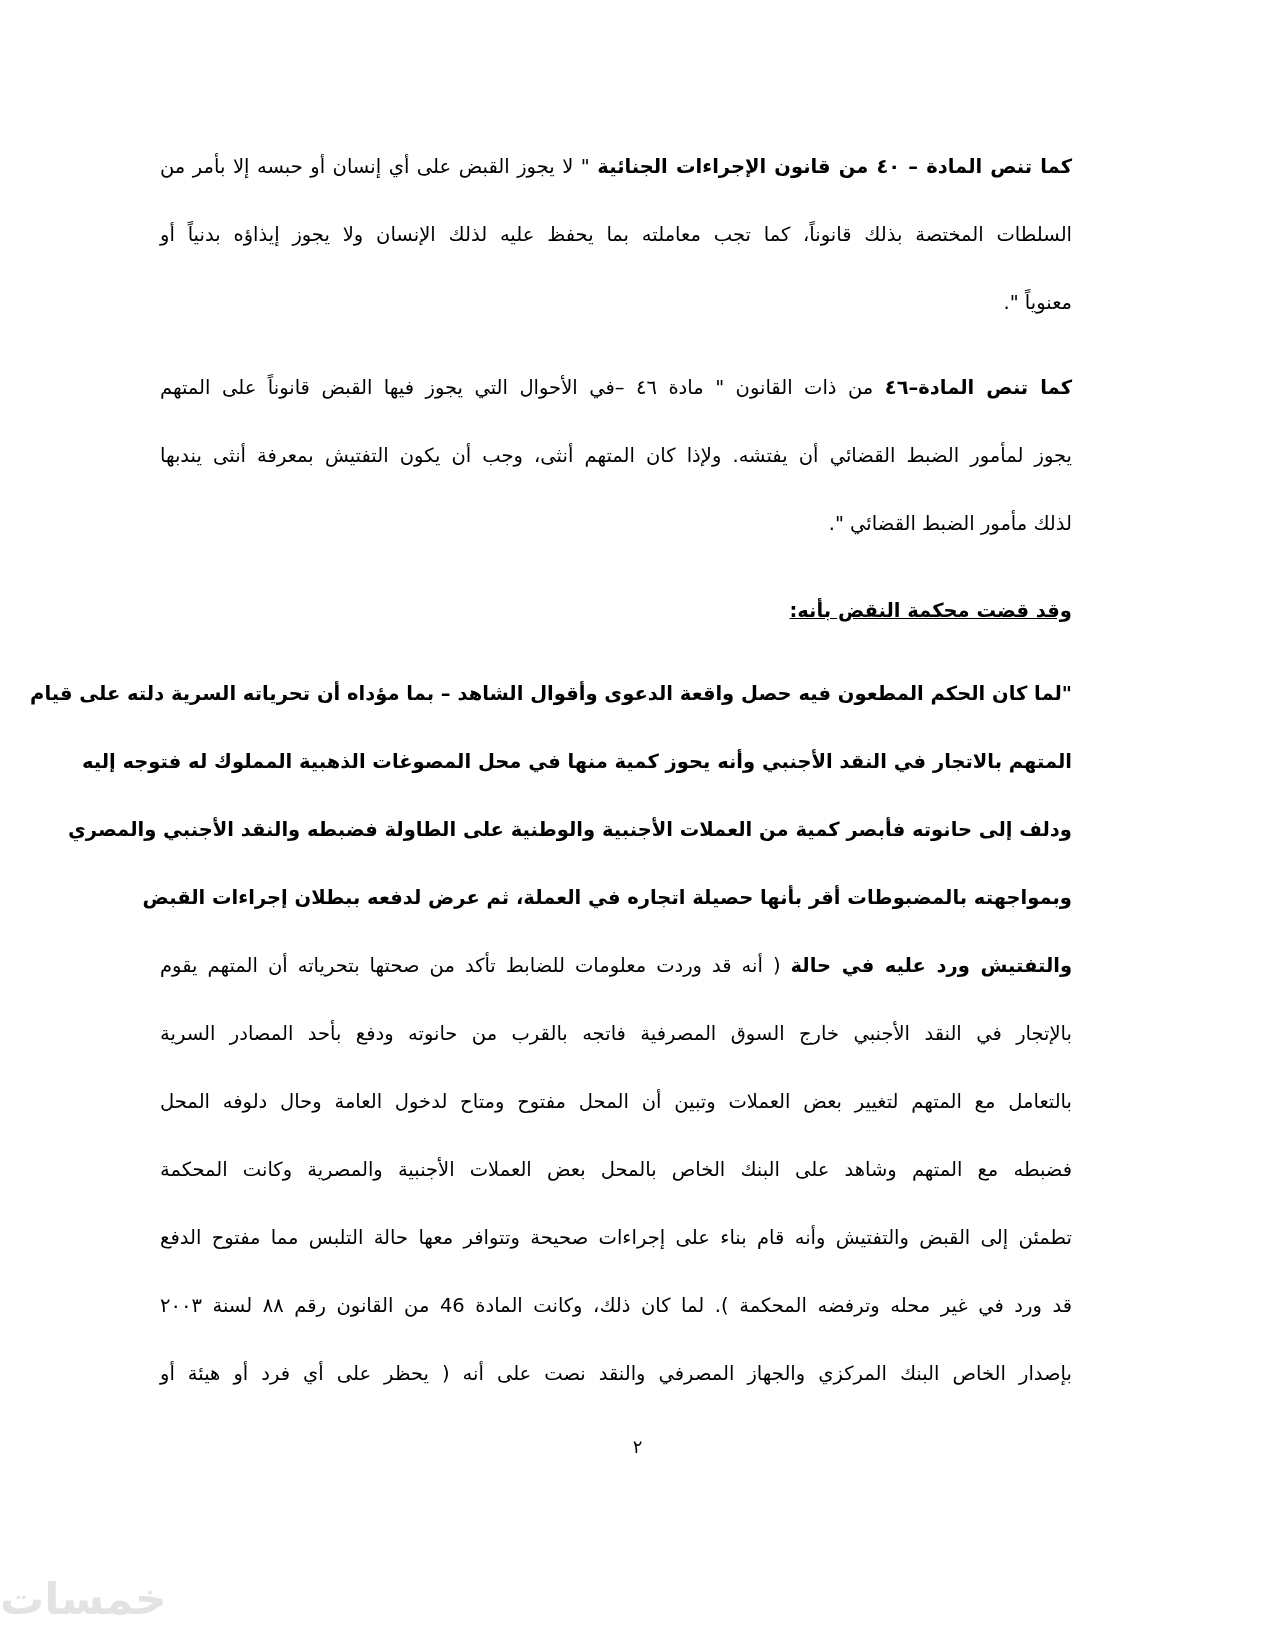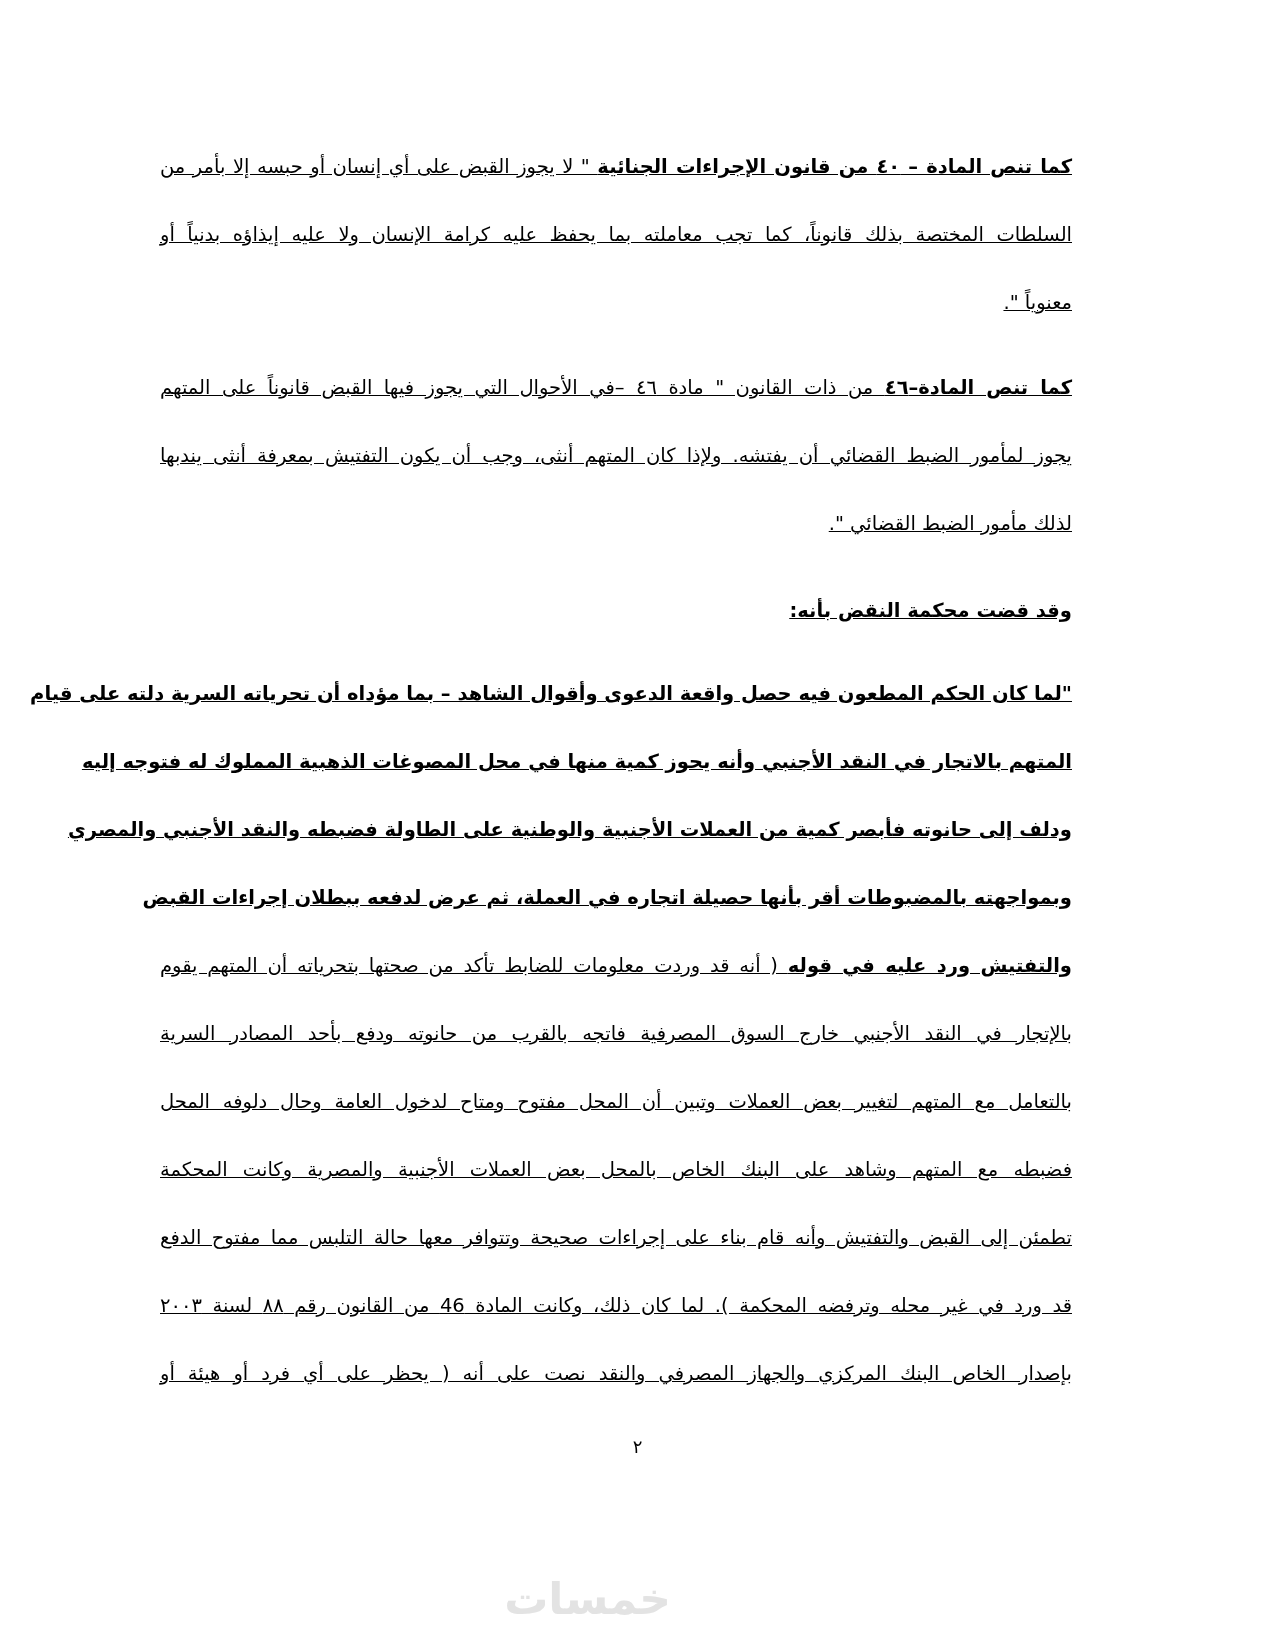--- a/index.html
+++ b/index.html
@@ -1,46 +1,46 @@
 <!DOCTYPE html>
 <html><head>
 <meta charset="utf-8">
 <style>
   html, body { margin: 0; padding: 0; background: #ffffff; }
   body { width: 1275px; height: 1650px; position: relative; overflow: hidden;
          font-family: "DejaVu Sans", sans-serif; color: #000; }
   .page { position: absolute; left: 160px; top: 0; width: 912px; direction: rtl; text-align: justify; }
   .line { position: absolute; right: 0; width: 912px; font-size: 19.5px; white-space: nowrap;
-          text-align: justify; text-align-last: justify; direction: rtl; line-height: 30px; text-decoration: underline; }
+          text-align: justify; text-align-last: justify; direction: rtl; line-height: 30px; }
   .line.last { text-align-last: right; }
   .b { font-weight: bold; }
   .u { text-decoration: underline; font-weight: bold; margin-top: 44px; }
   .pagenum { position: absolute; top: 1436px; left: 0; width: 1275px; text-align: center; font-size: 18px; }
-  .watermark { position: absolute; top: 1573px; left: 0; width: 1175px; text-align: center;
+  .watermark { position: absolute; top: 1573px; left: 0; width: 1175px; text-align: left;
                font-size: 44px; color: #e3e3e3; font-weight: bold; letter-spacing: 2px; }
 </style>
 </head>
 <body>
 
 <div class="page">
   <div class="line" style="top:152px"><span class="b">كما تنص المادة – ٤٠ من قانون الإجراءات الجنائية</span><span> " لا يجوز القبض على أي إنسان أو حبسه إلا بأمر من</span></div>
-  <div class="line" style="top:220px">السلطات المختصة بذلك قانوناً، كما تجب معاملته بما يحفظ عليه كرامة الإنسان ولا عليه إيذاؤه بدنياً أو</div>
+  <div class="line" style="top:220px">السلطات المختصة بذلك قانوناً، كما تجب معاملته بما يحفظ عليه لذلك الإنسان ولا يجوز إيذاؤه بدنياً أو</div>
   <div class="line last" style="top:288px">معنوياً ".</div>
 
   <div class="line" style="top:373px"><span class="b">كما تنص المادة–٤٦</span><span> من ذات القانون " مادة ٤٦ –في الأحوال التي يجوز فيها القبض قانوناً على المتهم</span></div>
   <div class="line" style="top:441px">يجوز لمأمور الضبط القضائي أن يفتشه. ولإذا كان المتهم أنثى، وجب أن يكون التفتيش بمعرفة أنثى يندبها</div>
   <div class="line last" style="top:509px">لذلك مأمور الضبط القضائي ".</div>
 
   <div class="line last" style="top:596px"><span class="u">وقد قضت محكمة النقض بأنه:</span></div>
 
   <div class="line b" style="top:679px">"لما كان الحكم المطعون فيه حصل واقعة الدعوى وأقوال الشاهد – بما مؤداه أن تحرياته السرية دلته على قيام</div>
   <div class="line b" style="top:747px">المتهم بالاتجار في النقد الأجنبي وأنه يحوز كمية منها في محل المصوغات الذهبية المملوك له فتوجه إليه</div>
   <div class="line b" style="top:815px">ودلف إلى حانوته فأبصر كمية من العملات الأجنبية والوطنية على الطاولة فضبطه والنقد الأجنبي والمصري</div>
   <div class="line b" style="top:883px">وبمواجهته بالمضبوطات أقر بأنها حصيلة اتجاره في العملة، ثم عرض لدفعه ببطلان إجراءات القبض</div>
-  <div class="line" style="top:951px"><span class="b">والتفتيش ورد عليه في قوله</span><span> ( أنه قد وردت معلومات للضابط تأكد من صحتها بتحرياته أن المتهم يقوم</span></div>
+  <div class="line" style="top:951px"><span class="b">والتفتيش ورد عليه في حالة</span><span> ( أنه قد وردت معلومات للضابط تأكد من صحتها بتحرياته أن المتهم يقوم</span></div>
   <div class="line" style="top:1019px">بالإتجار  في النقد الأجنبي خارج السوق المصرفية فاتجه بالقرب من حانوته ودفع بأحد المصادر السرية</div>
   <div class="line" style="top:1087px">بالتعامل مع المتهم لتغيير بعض العملات وتبين أن المحل مفتوح ومتاح لدخول العامة وحال دلوفه المحل</div>
   <div class="line" style="top:1155px">فضبطه مع المتهم وشاهد على البنك الخاص بالمحل بعض العملات الأجنبية والمصرية وكانت المحكمة</div>
   <div class="line" style="top:1223px">تطمئن إلى القبض والتفتيش وأنه قام بناء على إجراءات صحيحة وتتوافر معها حالة التلبس مما مفتوح الدفع</div>
   <div class="line" style="top:1291px">قد ورد في غير محله وترفضه المحكمة ). لما كان ذلك، وكانت المادة 46 من القانون رقم ٨٨ لسنة ٢٠٠٣</div>
   <div class="line" style="top:1359px">بإصدار الخاص البنك المركزي والجهاز المصرفي والنقد نصت على أنه ( يحظر على أي فرد أو هيئة أو</div>
 </div>
 
 <div class="pagenum">٢</div>
 <div class="watermark">خمسات</div>

